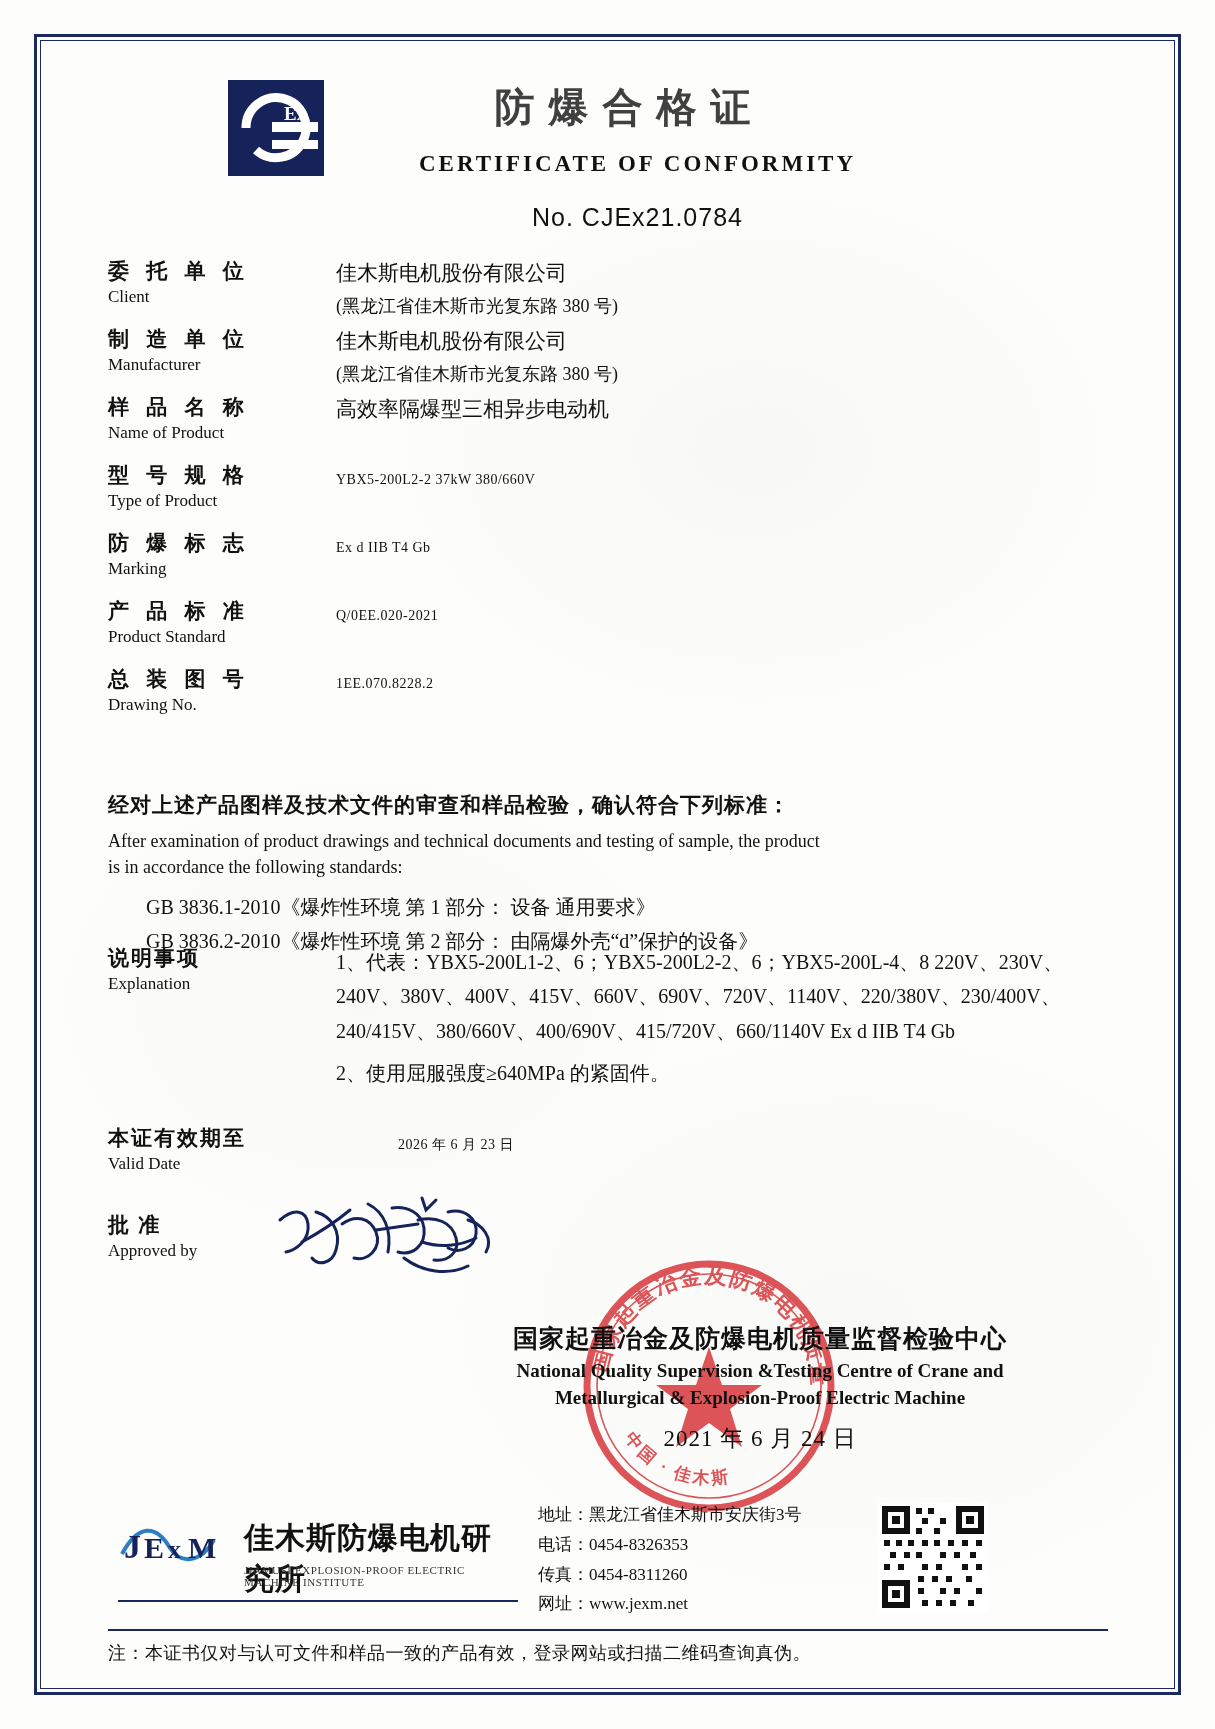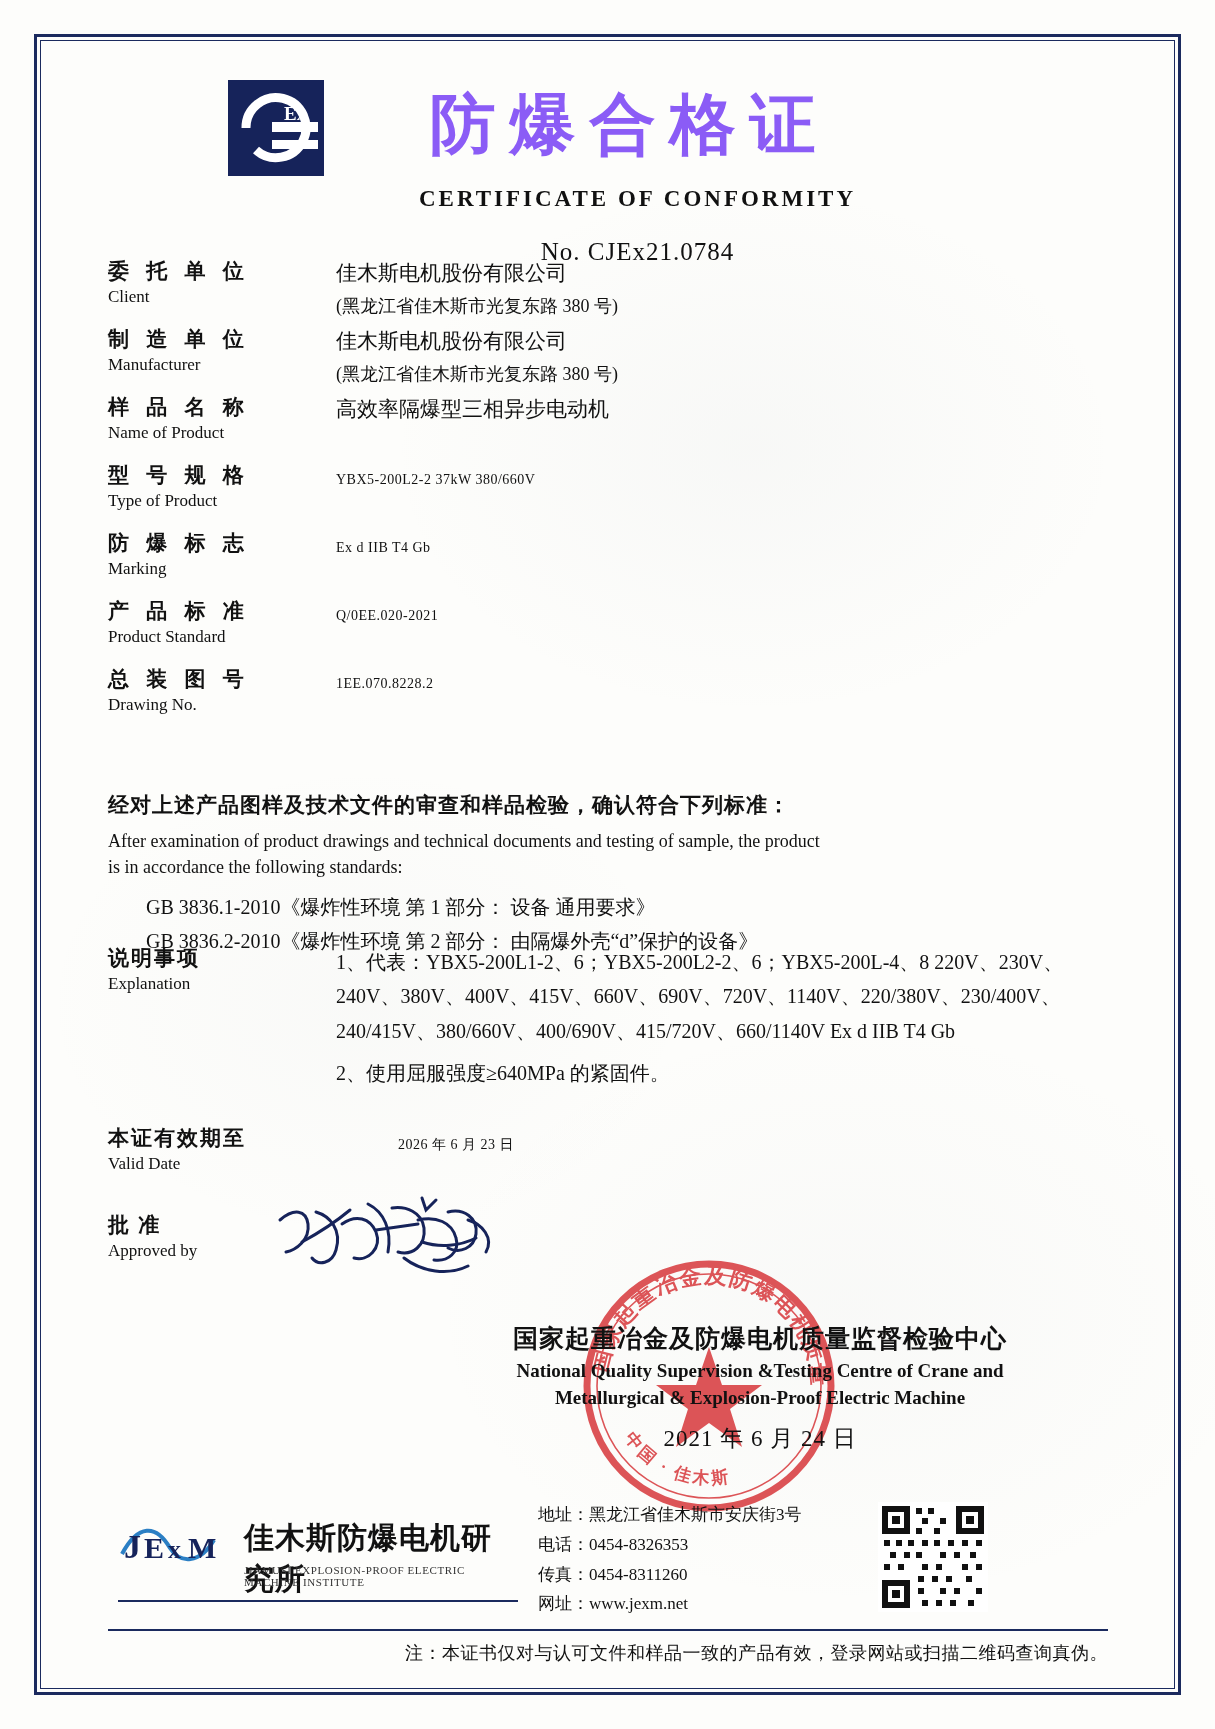--- a/index.html
+++ b/index.html
@@ -67,35 +67,35 @@
     top: 10px;
     width: 96px;
     height: 96px;
     background: #16235a;
     display: block;
   }
   .ex-logo svg { display:block; }
   .title-cn {
     font-family: "Liberation Serif", serif;
     font-weight: bold;
-    font-size: 66px;
+    font-size: 40px;
     letter-spacing: 14px;
-    color: #8b5cf6;
+    color: #404040;
     margin: 10px 16px 0 60px;
   }
   .title-en {
     font-family: "Liberation Serif", serif;
     font-weight: bold;
     font-size: 23px;
     letter-spacing: 3px;
     color: #111;
     margin: 16px 0 0 60px;
   }
   .cert-no {
-    font-family: Liberation Serif, serif;
+    font-family: Liberation Sans, sans-serif;
     font-size: 25px;
     margin: 26px 0 0 60px;
     letter-spacing: 1px;
   }
 
   
   .fields {
     position: absolute;
     left: 108px;
     top: 258px;
@@ -315,21 +315,21 @@
     left: 108px;
     top: 1629px;
     width: 1000px;
     border-top: 2px solid #1b2a5e;
   }
   .note {
     position: absolute;
     left: 108px;
     top: 1641px;
     width: 1000px;
-    text-align: right;
+    text-align: left;
     font-size: 18px;
     letter-spacing: 0.5px;
   }
 </style>
 </head>
 <body>
 
 <div class="page">
   <div class="bg-wash"></div>
   <div class="frame-outer"></div>

